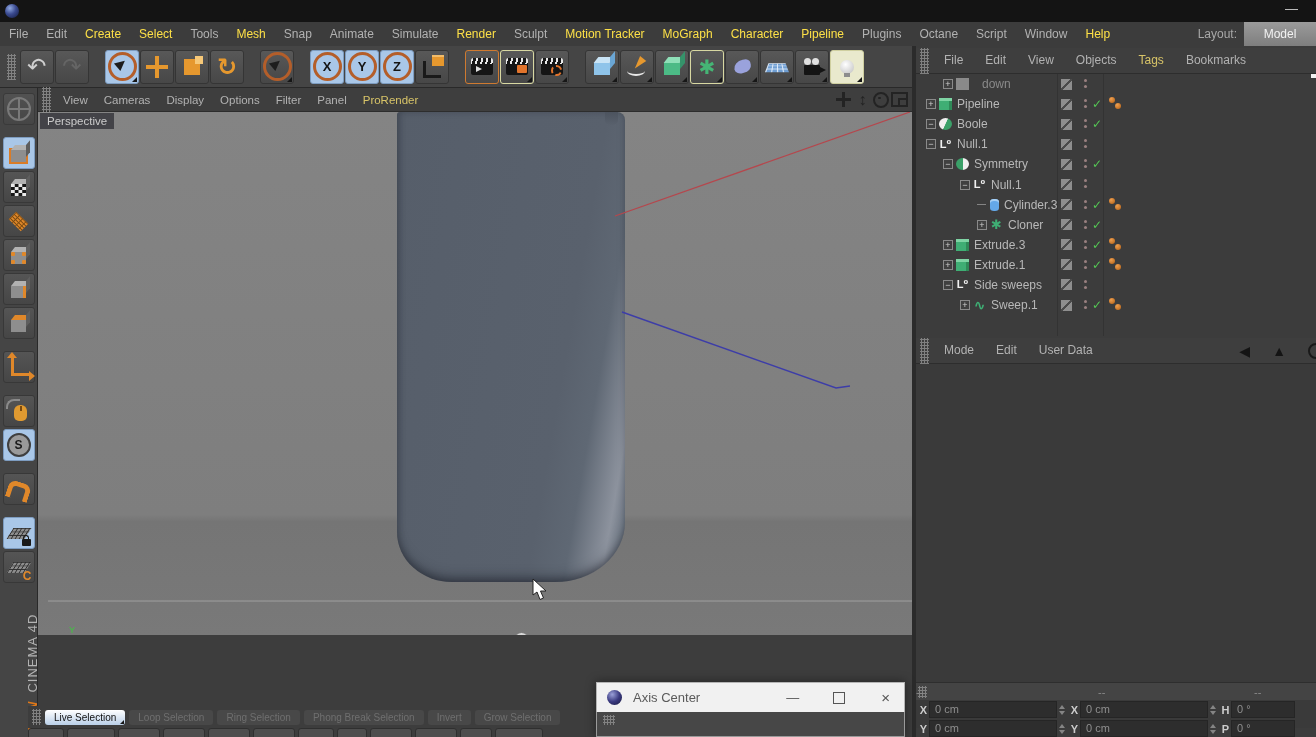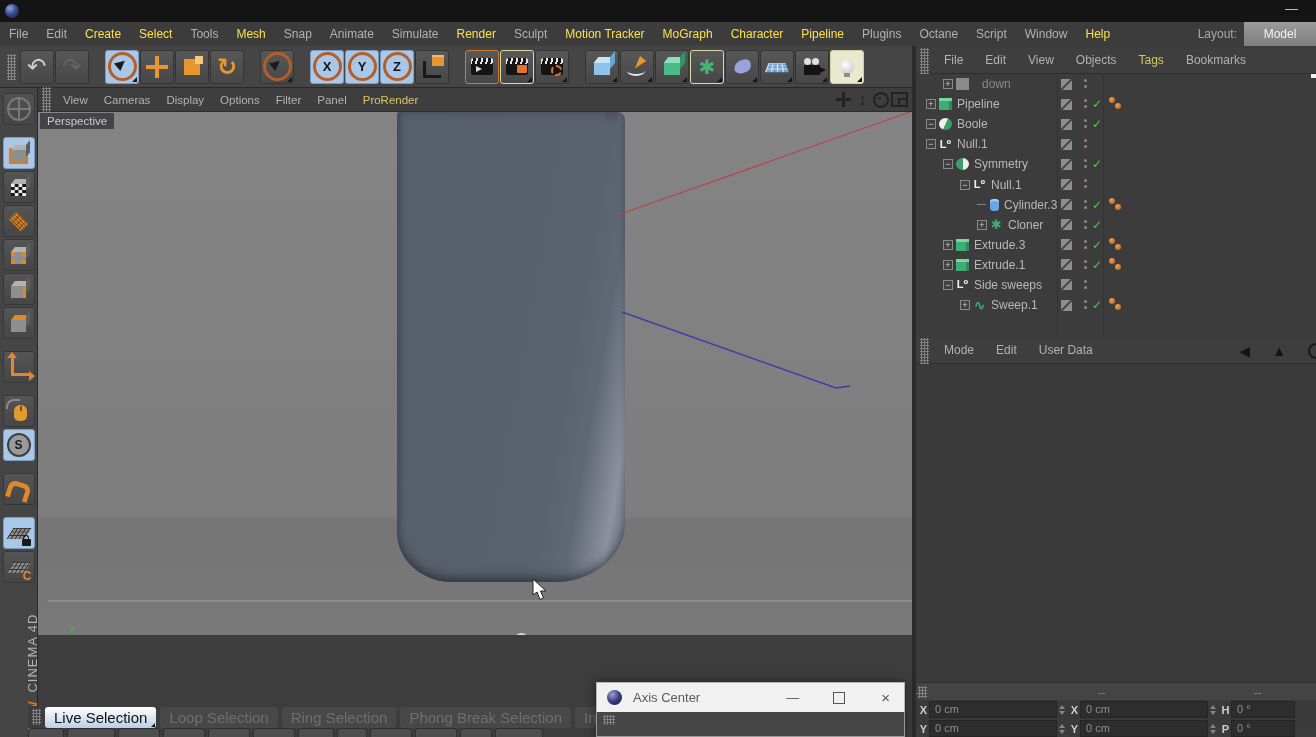--- a/index.html
+++ b/index.html
@@ -246,21 +246,21 @@
   .cinput.w1{width:116px;}.cinput.w3{width:52px;}
   .stepper{display:flex;flex-direction:column;margin:0 4px 0 2px;}
   .stepper::before{content:"";border-left:3.5px solid transparent;border-right:3.5px solid transparent;
     border-bottom:4px solid #858585;margin-bottom:2px;}
   .stepper::after{content:"";border-left:3.5px solid transparent;border-right:3.5px solid transparent;
     border-top:4px solid #858585;}
   
   .palette{position:absolute;left:28px;top:706px;width:584px;height:22px;background:#3d3d3d;
     display:flex;align-items:center;z-index:5;}
   .palette .grip{height:16px;}
-  .ptab{font-size:15px;padding:2px 9px;border-radius:3px;margin-right:4px;white-space:nowrap;
+  .ptab{font-size:10px;padding:2px 9px;border-radius:3px;margin-right:4px;white-space:nowrap;
     background:#484848;color:#6f6f6f;position:relative;}
   .ptab.active{background:linear-gradient(#ffffff,#b9cfe8);color:#111;}
   .ptab.active::after{content:"";position:absolute;right:1px;bottom:1px;border-left:4px solid transparent;
     border-bottom:4px solid #161616;}
   .palette2{position:absolute;left:28px;top:728px;width:584px;height:9px;overflow:hidden;display:flex;z-index:5;}
   .p2box{height:20px;background:#4e4e4e;border:1px solid #2f2f2f;border-radius:3px;margin-right:3px;flex:none;}
   
   .axis-dialog{position:absolute;left:596px;top:682px;width:309px;height:55px;z-index:6;
     box-shadow:0 0 10px rgba(0,0,0,.45);}
   .dlg-title{height:30px;background:#f1f1f1;border:1px solid #b5b5b5;border-bottom:none;

